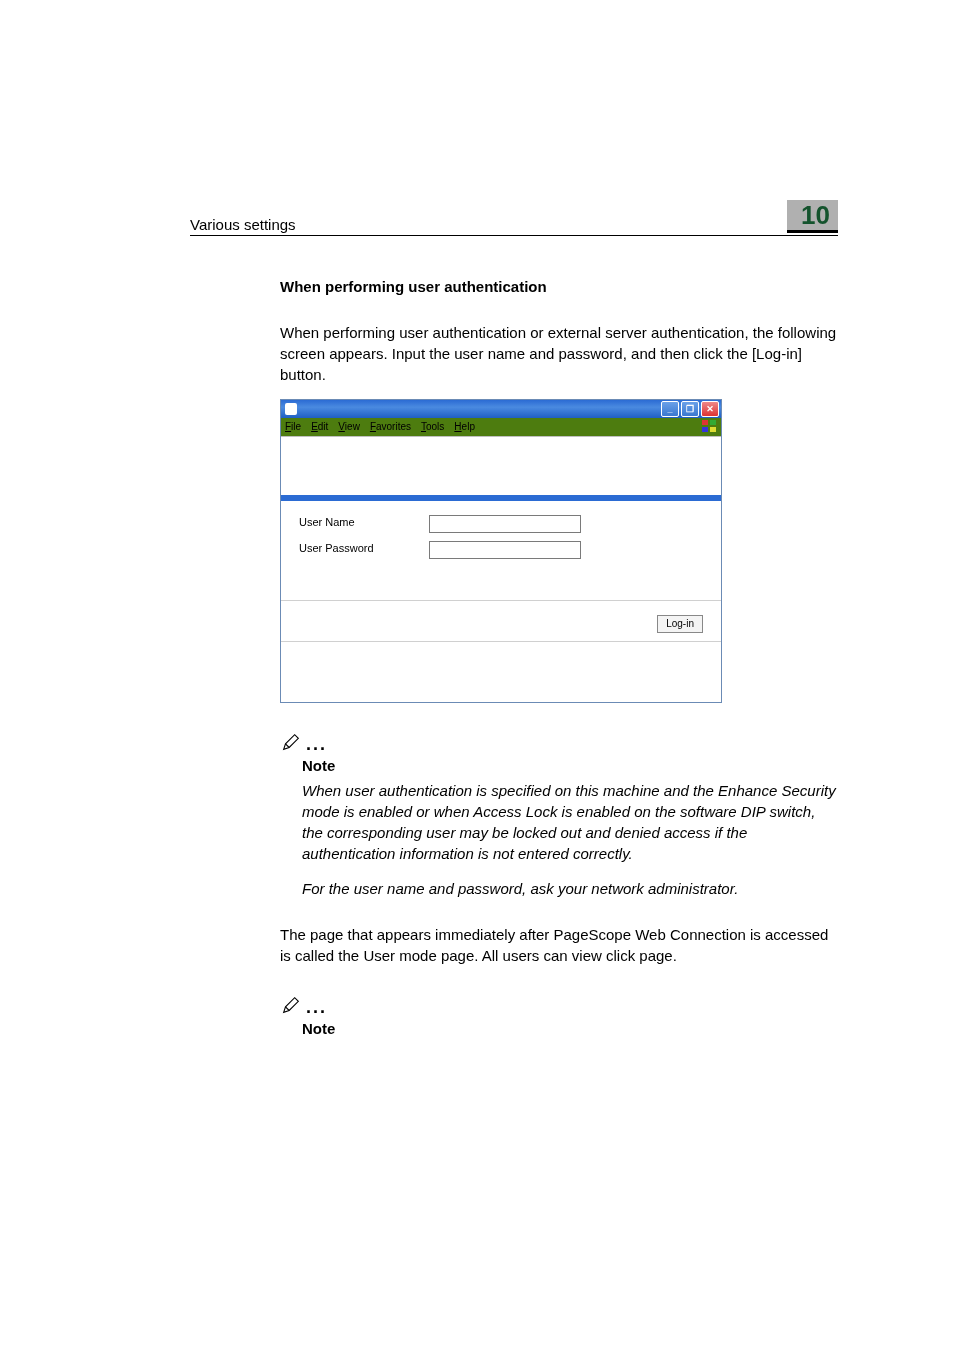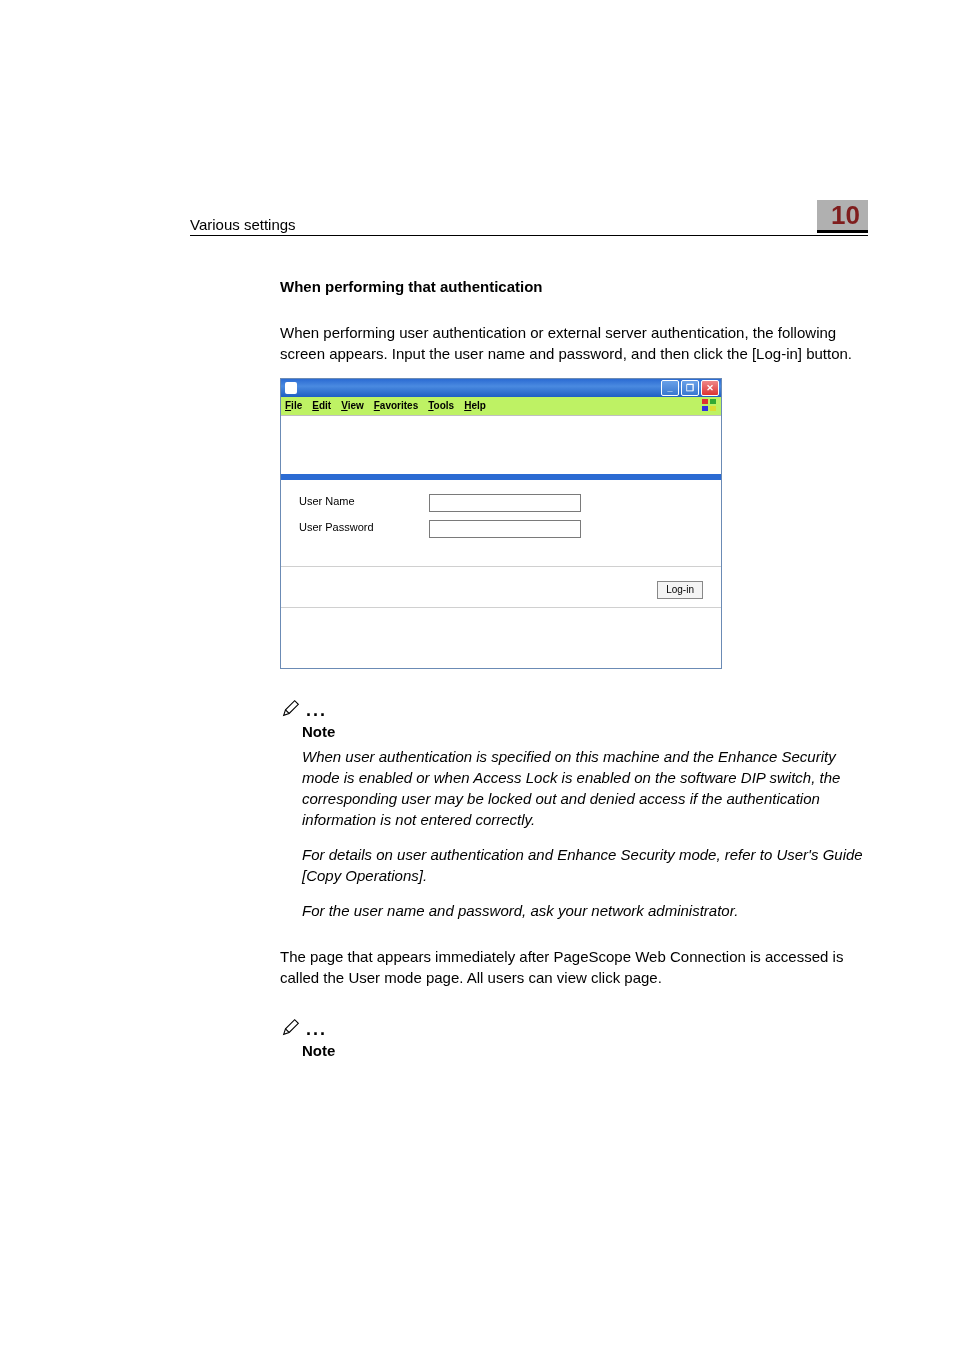--- a/index.html
+++ b/index.html
@@ -4,36 +4,36 @@
 <style>
   body {
     margin: 0;
     padding: 0;
     background: #fff;
     font-family: Arial, Helvetica, sans-serif;
     color: #000;
     width: 954px;
   }
   .page {
-    padding: 200px 86px 60px 190px;
+    padding: 200px 116px 60px 190px;
   }
   .header-row {
     display: flex;
     justify-content: space-between;
     align-items: flex-end;
     border-bottom: 1px solid #000;
     padding-bottom: 2px;
     margin-bottom: 40px;
   }
   .header-left {
     font-size: 15px;
   }
   .chapter-badge {
     background: #b0b0b0;
-    color: #7f1d1d;
+    color: #14532d;
     font-weight: bold;
     font-size: 26px;
     padding: 2px 8px 2px 14px;
     border-bottom: 3px solid #000;
     line-height: 1;
   }
   .content {
     padding: 0 0 0 90px;
     font-size: 15px;
     line-height: 1.4;
@@ -101,28 +101,27 @@
     width: 16px;
     height: 14px;
     border: 1px solid #fff;
     border-radius: 2px;
     display:flex;align-items:center;justify-content:center;
     font-size:9px;font-weight:bold;color:#fff;
   }
   .btn-min, .btn-max { background: linear-gradient(#6aa0e8,#3a78d0); }
   .btn-close { background: linear-gradient(#e88,#d33); }
   .menubar {
-    background: #bef264;
+    background: #4d7c0f;
     border-bottom: 1px solid #c0c0c0;
     padding: 2px 4px;
     display: flex;
     gap: 10px;
     align-items: center;
     position:relative;
-    font-weight:bold;
   }
   .menubar span { cursor: default; }
   .underline-first::first-letter { text-decoration: underline; }
   .win-flag {
     position:absolute; right:4px; top:1px;
     width:16px;height:14px;
     display:flex;flex-wrap:wrap;
   }
   .win-flag div{width:6px;height:5px;margin:1px;}
   .wf1{background:#d33;}
@@ -158,21 +157,21 @@
     border: 1px solid #7a7a7a;
     height: 16px;
     width: 150px;
     background:#fff;
   }
   .btn-row {
     display:flex;justify-content:flex-end;
     padding: 14px 18px 8px 18px;
     border-top:1px solid #d0d0d0;
     border-bottom:1px solid #d0d0d0;
-    margin-top:10px;
+    margin-top:23px;
   }
   .login-btn {
     border:1px solid #888;
     background:#f4f4f4;
     font-size:10px;
     padding:1px 8px;
   }
   .win-footer {
     height: 60px;
     background:#fff;
@@ -200,21 +199,21 @@
 
 <div class="page">
 
   <div class="header-row">
     <div class="header-left">Various settings</div>
     <div class="chapter-badge">10</div>
   </div>
 
   <div class="content">
 
-    <div class="bold-head">When performing that authentication</div>
+    <div class="bold-head">When performing user authentication</div>
     <div class="para">When performing user authentication or external server authentication, the following screen appears. Input the user name and password, and then click the [Log-in] button.</div>
 
     <div class="win">
       <div class="titlebar">
         <div class="title-left">
           <div class="title-icon"></div>
         </div>
         <div class="win-btns">
           <div class="win-btn btn-min">_</div>
           <div class="win-btn btn-max">❐</div>
@@ -259,21 +258,20 @@
         <svg class="pen-svg" viewBox="0 0 24 24" fill="none" stroke="#000" stroke-width="1.2">
           <path d="M4 20 L6 14 L16 4 L20 8 L10 18 L4 20 Z"></path>
           <path d="M4 20 L4 20"></path>
           <path d="M6 14 L10 18"></path>
         </svg>
         <span class="dots">...</span>
       </div>
       <div class="note-label">Note</div>
       <div class="note-body">
         <div class="note-para">When user authentication is specified on this machine and the Enhance Security mode is enabled or when Access Lock is enabled on the software DIP switch, the corresponding user may be locked out and denied access if the authentication information is not entered correctly.</div>
-        <div class="note-para">For details on user authentication and Enhance Security mode, refer to User's Guide [Copy Operations].</div>
         <div class="note-para">For the user name and password, ask your network administrator.</div>
       </div>
     </div>
 
     <div class="para">The page that appears immediately after PageScope Web Connection is accessed is called the User mode page. All users can view click page.</div>
 
     <div class="note-block">
       <div class="note-icon-row">
         <svg class="pen-svg" viewBox="0 0 24 24" fill="none" stroke="#000" stroke-width="1.2">
           <path d="M4 20 L6 14 L16 4 L20 8 L10 18 L4 20 Z"></path>

